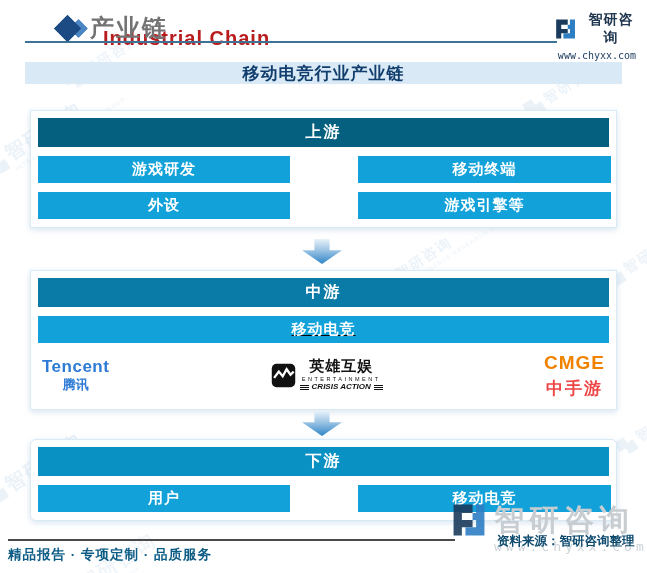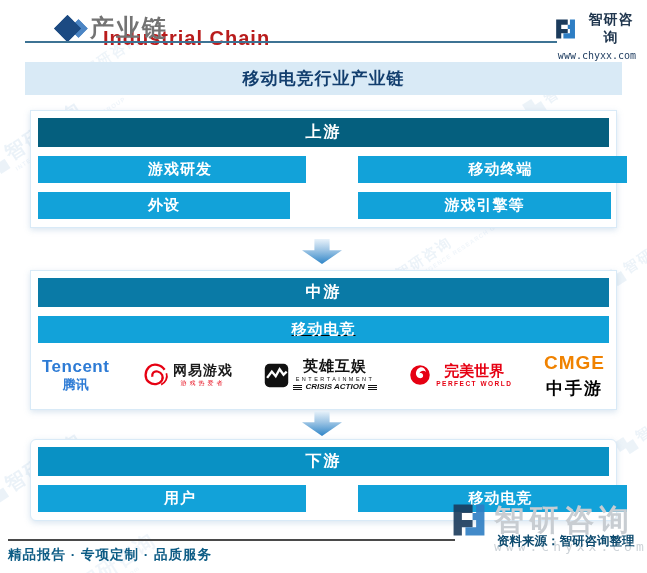--- a/index.html
+++ b/index.html
@@ -22,40 +22,40 @@
   .hdr-diamond .d2{position:absolute;left:16px;top:7px;width:13px;height:13px;background:#4c85c4;transform:rotate(45deg);z-index:1;}
   .hdr-title{position:absolute;left:90px;top:12px;font-size:24px;font-weight:bold;color:#737373;z-index:2;letter-spacing:2px;}
   .hdr-ghost{position:absolute;left:103px;top:27px;font-size:20px;font-weight:bold;color:#b91c1c;z-index:1;letter-spacing:1px;}
   .hdr-rule{position:absolute;left:25px;top:41px;width:532px;height:2px;background:#3d7394;z-index:2;}
   .brand{position:absolute;right:7px;top:11px;width:86px;z-index:2;text-align:center;}
   .brand .row{display:flex;align-items:center;justify-content:center;gap:5px;}
   .brand .b-name{font-size:14px;font-weight:bold;color:#21374f;letter-spacing:1px;}
   .brand .b-url{font-size:10px;color:#1c3a5e;font-family:"DejaVu Sans Mono",monospace;margin-top:3px;letter-spacing:0px;}
 
   
-  .banner{position:absolute;left:25px;top:62px;width:597px;height:33px;background:#d9eaf6;z-index:2;
+  .banner{position:absolute;left:25px;top:62px;width:597px;height:22px;background:#d9eaf6;z-index:2;
           display:flex;align-items:center;justify-content:center;}
   .banner span{font-size:17px;font-weight:bold;color:#123e6e;letter-spacing:1px;}
 
   
   .section{position:absolute;left:30px;width:585px;background:#fff;border:1px solid #d9eaf7;
            box-shadow:0 2px 6px rgba(120,160,200,.28);z-index:2;}
   .s1{top:110px;height:116px;}
   .s2{top:270px;height:138px;}
   .s3{top:439px;height:80px;border-radius:6px;}
   .sec-head{position:absolute;left:7px;top:7px;width:571px;height:29px;display:flex;align-items:center;justify-content:center;}
   .sec-head span{color:#fff;font-size:16px;font-weight:bold;letter-spacing:2px;}
   .s1 .sec-head{background:#055f7e;}
   .s2 .sec-head{background:#0a7aa6;}
   .s3 .sec-head{background:#0991c4;}
   .chain-btn{position:absolute;height:27px;background:#12a2d9;display:flex;align-items:center;justify-content:center;}
   .chain-btn span{color:#fff;font-size:15px;font-weight:bold;letter-spacing:1px;}
   .cell-l{left:7px;width:252px;}
   .cell-r{left:327px;width:253px;}
-  .row1{top:45px;padding-left:16px;} .row2{top:81px;}
+  .row1{top:45px;} .row2{top:81px;}
   .full{left:7px;top:45px;width:571px;text-decoration:underline;}
 
   
   .arrow{position:absolute;left:302px;width:40px;height:25px;z-index:2;
          background:linear-gradient(180deg,#e8f2fa 0%,#9cc4e4 45%,#2f86c8 100%);
          clip-path:polygon(31% 0,69% 0,69% 45%,100% 45%,50% 100%,0 45%,31% 45%);}
   .arrow.a1{top:239px;} .arrow.a2{top:411px;}
 
   
   .logos{position:absolute;left:7px;top:76px;width:571px;height:56px;display:flex;align-items:center;justify-content:space-between;padding:0 4px;box-sizing:border-box;}
@@ -66,21 +66,21 @@
   .lg-netease .t1{font-size:14px;font-weight:900;color:#1a1a1a;letter-spacing:1px;}
   .lg-netease .t2{font-size:6px;color:#e60012;letter-spacing:3px;margin-top:2px;}
   .lg-hero .t1{font-size:15px;font-weight:900;color:#111;letter-spacing:1px;}
   .lg-hero .t2{font-size:5.5px;color:#111;letter-spacing:2.5px;margin-top:1px;}
   .lg-hero .t3{font-size:8px;font-weight:900;font-style:italic;color:#111;margin-top:1px;
                display:flex;align-items:center;gap:3px;}
   .lg-hero .t3 i{display:block;width:9px;height:1px;background:#111;box-shadow:0 2px 0 #111,0 -2px 0 #111;}
   .lg-perfect .t1{font-size:15px;font-weight:900;color:#e60012;}
   .lg-perfect .t2{font-size:6.5px;font-weight:bold;color:#e60012;letter-spacing:1.5px;margin-top:1px;}
   .lg-cmge .t1{font-size:19px;font-weight:900;color:#f08200;letter-spacing:1px;line-height:1;}
-  .lg-cmge .t2{font-size:17px;font-weight:900;color:#000000;letter-spacing:2px;line-height:1.05;margin-top:8px;}
+  .lg-cmge .t2{font-size:17px;font-weight:900;color:#ef4444;letter-spacing:2px;line-height:1.05;margin-top:8px;}
   .lg-lilith .t1{font-size:11.5px;font-weight:bold;color:#a8251c;letter-spacing:1px;margin-top:1px;}
   .lg-lilith .t2{font-size:5px;color:#999;letter-spacing:2px;margin-top:1px;}
 
   
   .f-rule{position:absolute;left:8px;top:539px;width:447px;height:2px;background:#4a4a4a;z-index:3;}
   .f-tag{position:absolute;left:8px;top:546px;font-size:13.5px;font-weight:bold;color:#0d5c85;letter-spacing:1px;z-index:3;}
   .f-src{position:absolute;left:497px;top:533px;font-size:12.5px;font-weight:bold;color:#0c4a6e;z-index:4;}
   .f-wm{position:absolute;left:450px;top:501px;z-index:2;}
   .f-wm .frow{display:flex;align-items:flex-start;gap:6px;}
   .f-wm .f-name{font-size:30px;font-weight:bold;color:#c8cdd2;letter-spacing:5px;line-height:38px;}
@@ -201,57 +201,37 @@
     </div>
     <div class="logos">
 
       <div class="logo lg-tencent">
         <span class="col">
           <span class="t1">Tencent</span>
           <span class="t2">腾讯</span>
         </span>
       </div>
 
-      <div class="logo lg-netease">
-        <svg width="28" height="28" viewBox="0 0 32 32">
-          <path fill="none" stroke="#e60012" stroke-width="2.6" d="M27 10 C23 4 14 2 9 7 C4 12 4 20 9 24 C14 28 21 27 24 22 C26 18 24 13 19 12 C15 11 12 14 13 18"></path>
-          <path fill="none" stroke="#e60012" stroke-width="2" d="M29 14 C31 19 28 25 23 27"></path>
-        </svg>
-        <span class="col">
-          <span class="t1">网易游戏</span>
-          <span class="t2">游戏热爱者</span>
-        </span>
-      </div>
 
       <div class="logo lg-hero">
         <svg width="25" height="25" viewBox="0 0 32 32">
           <rect x="1" y="1" width="30" height="30" rx="6" fill="#111"></rect>
           <path fill="none" stroke="#fff" stroke-width="3" d="M4 19 l6-8 5 6 5-9 5 7 4-4"></path>
         </svg>
         <span class="col">
           <span class="t1">英雄互娱</span>
           <span class="t2">ENTERTAINMENT</span>
           <span class="t3">
               <i></i>
               <span>CRISIS ACTION</span>
               <i></i>
             </span>
         </span>
       </div>
 
-      <div class="logo lg-perfect">
-        <svg width="24" height="24" viewBox="0 0 32 32">
-          <circle cx="16" cy="16" r="13" fill="#e60012"></circle>
-          <path fill="#fff" d="M16 6 c-5 2 -7 8 -4 12 c2 3 7 3 8 0 c1 -3 -2 -6 -5 -4 c2 -4 6 -5 9 -2 c-1 -4 -4 -7 -8 -6z"></path>
-        </svg>
-        <span class="col">
-          <span class="t1">完美世界</span>
-          <span class="t2">PERFECT WORLD</span>
-        </span>
-      </div>
 
       <div class="logo lg-cmge">
         <span class="col">
           <span class="t1">CMGE</span>
           <span class="t2">中手游</span>
         </span>
       </div>
 
 
     </div>

